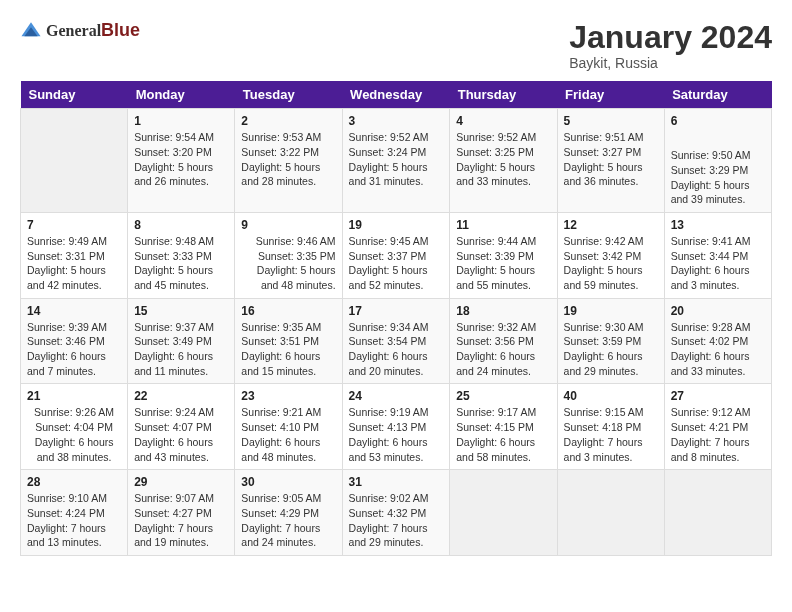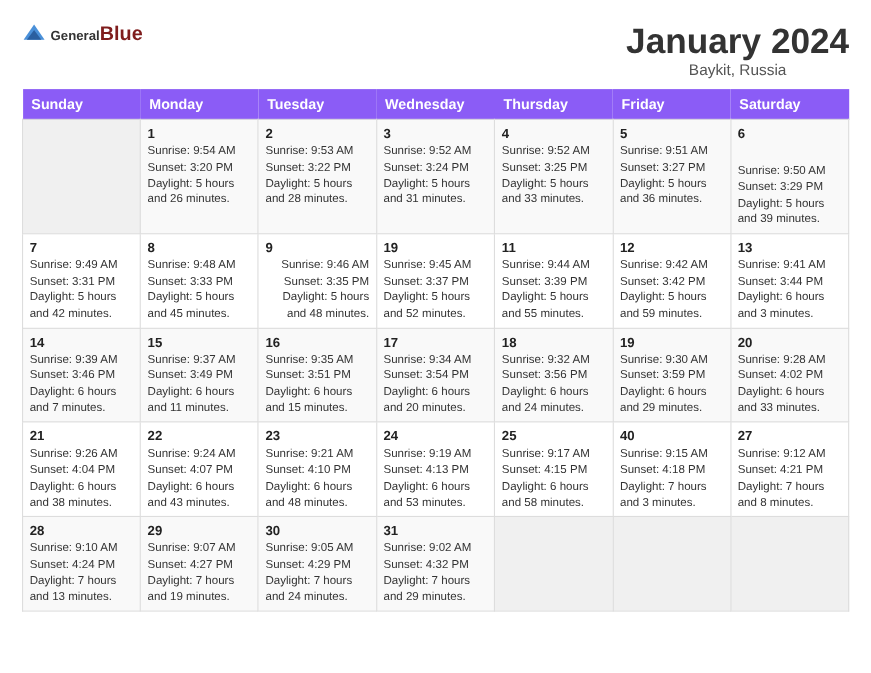--- a/index.html
+++ b/index.html
@@ -30,29 +30,29 @@
     }
     .month-title {
       font-size: 32px;
       font-weight: bold;
       color: #333;
       line-height: 1.1;
     }
     .location {
       font-size: 14px;
       color: #555;
-      text-align: center;
+      text-align: left;
     }
     table {
       width: 100%;
       border-collapse: collapse;
       font-size: 11px;
     }
     thead tr th {
-      background-color: #8b5cf6;
+      background-color: #4c1d95;
       color: #fff;
       text-align: left;
       padding: 6px 8px;
       font-size: 13px;
       font-weight: bold;
     }
     tbody tr td {
       border: 1px solid #ddd;
       vertical-align: top;
       padding: 5px 6px;
@@ -85,21 +85,21 @@
 <body>
 
 <div class="header">
   <div class="logo">
     <svg class="logo-icon" viewBox="0 0 30 30" xmlns="http://www.w3.org/2000/svg">
       <polygon points="15,3 28,22 2,22" fill="#4a90d9"></polygon>
       <polygon points="15,10 24,22 6,22" fill="#2a5fa0"></polygon>
     </svg>
     <div>
       <div style="line-height:1.1">
-        <span style="font-size:12px;font-weight:bold;color:#333;">General</span><span style="font-size:18px;font-weight:bold;color:#7f1d1d;">Blue</span>
+        <span style="font-size:16px;font-weight:bold;color:#333;font-family:Liberation Serif, serif;">General</span><span style="font-size:18px;font-weight:bold;color:#7f1d1d;">Blue</span>
       </div>
     </div>
   </div>
   <div class="title-section">
     <div class="month-title">January 2024</div>
     <div class="location">Baykit, Russia</div>
   </div>
 </div>
 
 <table>
@@ -258,21 +258,21 @@
           <div class="day-number">20</div>
           <div class="day-info" style="white-space: pre-line;">Sunrise: 9:28 AM
 Sunset: 4:02 PM
 Daylight: 6 hours
 and 33 minutes.</div>
         </td>
       </tr>
       <tr>
         <td>
           <div class="day-number">21</div>
-          <div class="day-info" style="white-space: pre-line;">Sunrise: 9:26 AM
+          <div class="day-info" style="white-space: pre-line; text-align: center;">Sunrise: 9:26 AM
 Sunset: 4:04 PM
 Daylight: 6 hours
 and 38 minutes.</div>
         </td>
         <td>
           <div class="day-number">22</div>
           <div class="day-info" style="white-space: pre-line;">Sunrise: 9:24 AM
 Sunset: 4:07 PM
 Daylight: 6 hours
 and 43 minutes.</div>

